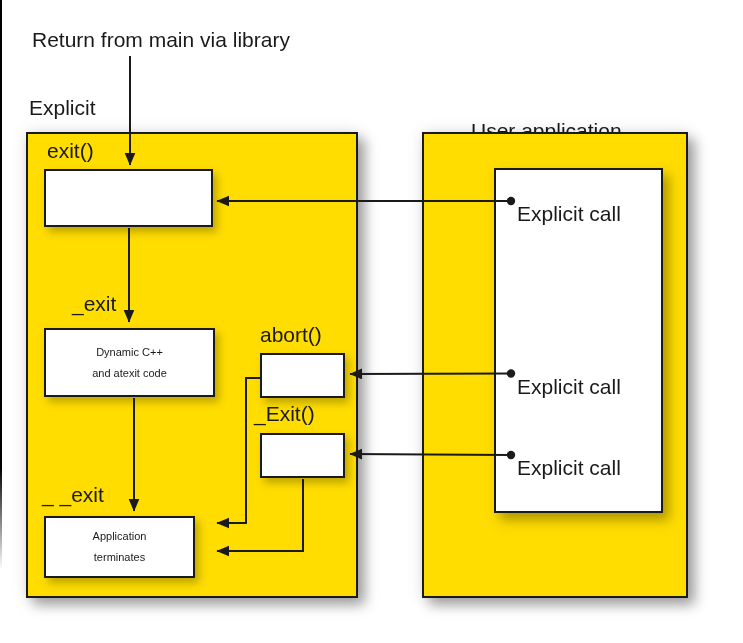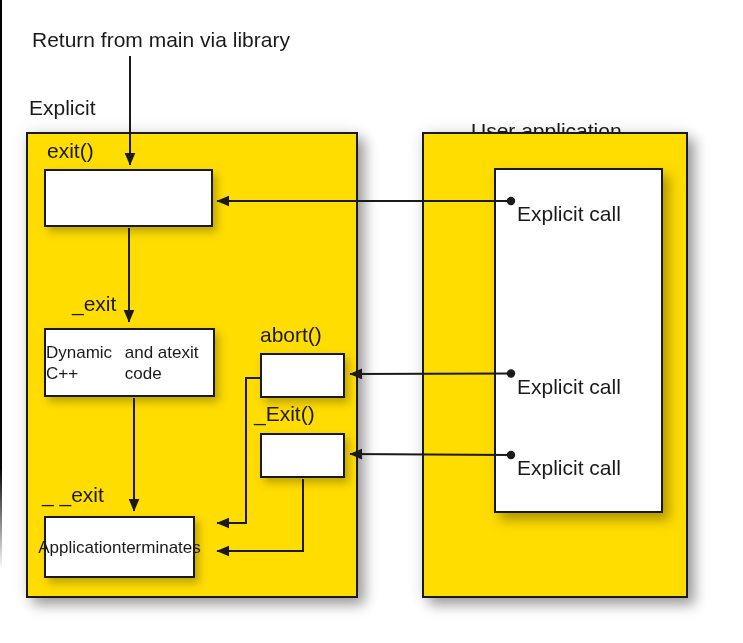--- a/index.html
+++ b/index.html
@@ -31,22 +31,22 @@
     box-sizing:border-box;
   }
   .wbox{
     position:absolute;
     background:#ffffff;
     border:2px solid #1a1a1a;
     box-sizing:border-box;
     box-shadow:4px 5px 8px rgba(95,84,0,0.40);
   }
   .wbox.txt{
-    display:flex;flex-direction:row;align-items:center;justify-content:center;
-    font-size:17px;line-height:21px;text-align:left;
+    display:flex;flex-direction:column;align-items:center;justify-content:center;
+    font-size:11px;line-height:21px;text-align:left;
   }
   .inner-white{
     box-shadow:6px 7px 11px rgba(95,84,0,0.50);
   }
   .call-lbl{
     position:absolute;
     font-size:21px;line-height:23px;white-space:nowrap;color:#1a1a1a;margin-top:13px;
   }
   svg.wires{position:absolute;left:0;top:0;pointer-events:none;}
 </style>

